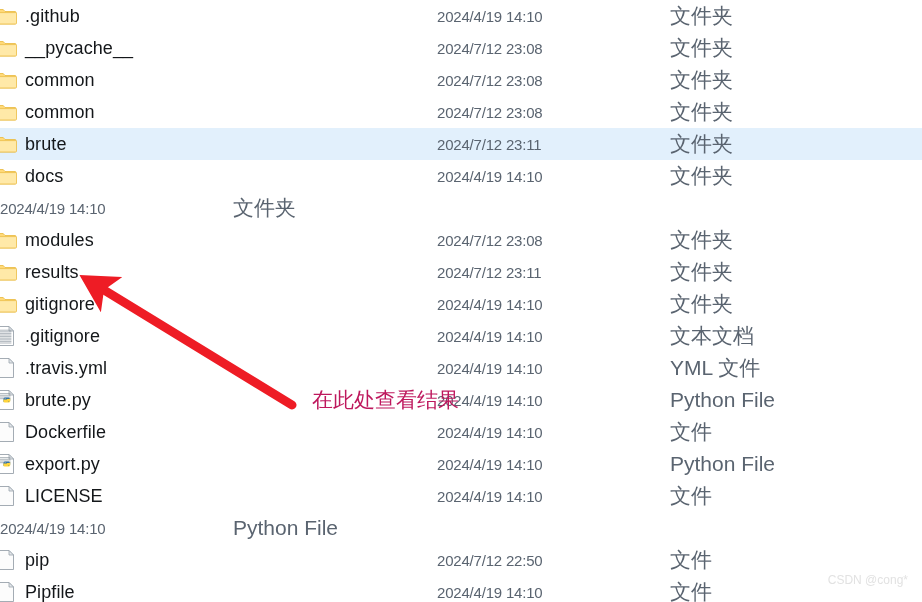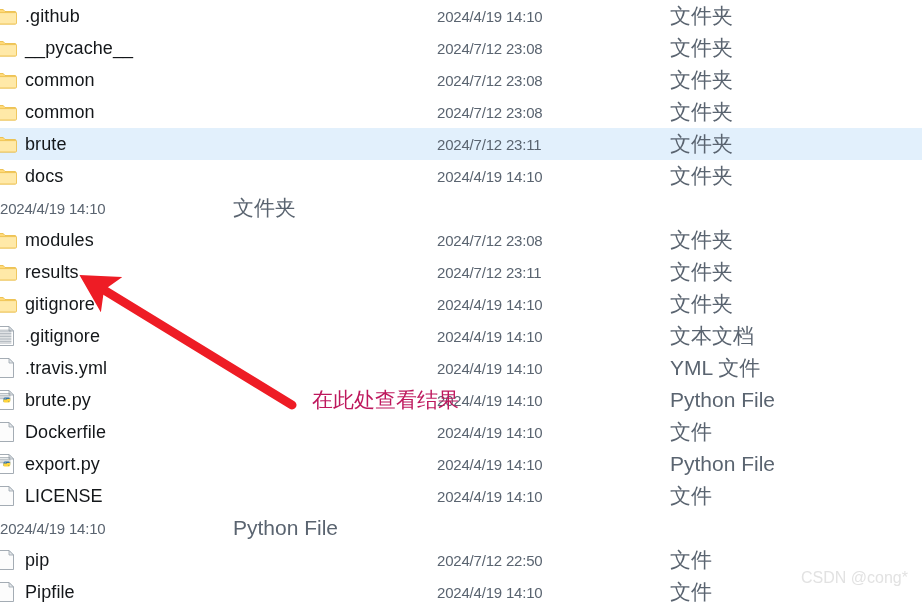--- a/index.html
+++ b/index.html
@@ -97,21 +97,21 @@
     color: #be185d;
     font-family: "DejaVu Sans", sans-serif;
     white-space: nowrap;
     letter-spacing: 0px;
   }
 
   #watermark {
     position: absolute;
     right: 14px;
     bottom: 15px;
-    font-size: 16px;
+    font-size: 12px;
     color: #e2e2e2;
     font-family: "Liberation Sans", sans-serif;
     white-space: nowrap;
     margin-top: 40px;
   }
 </style>
 </head>
 <body>
 
 <div id="explorer">

